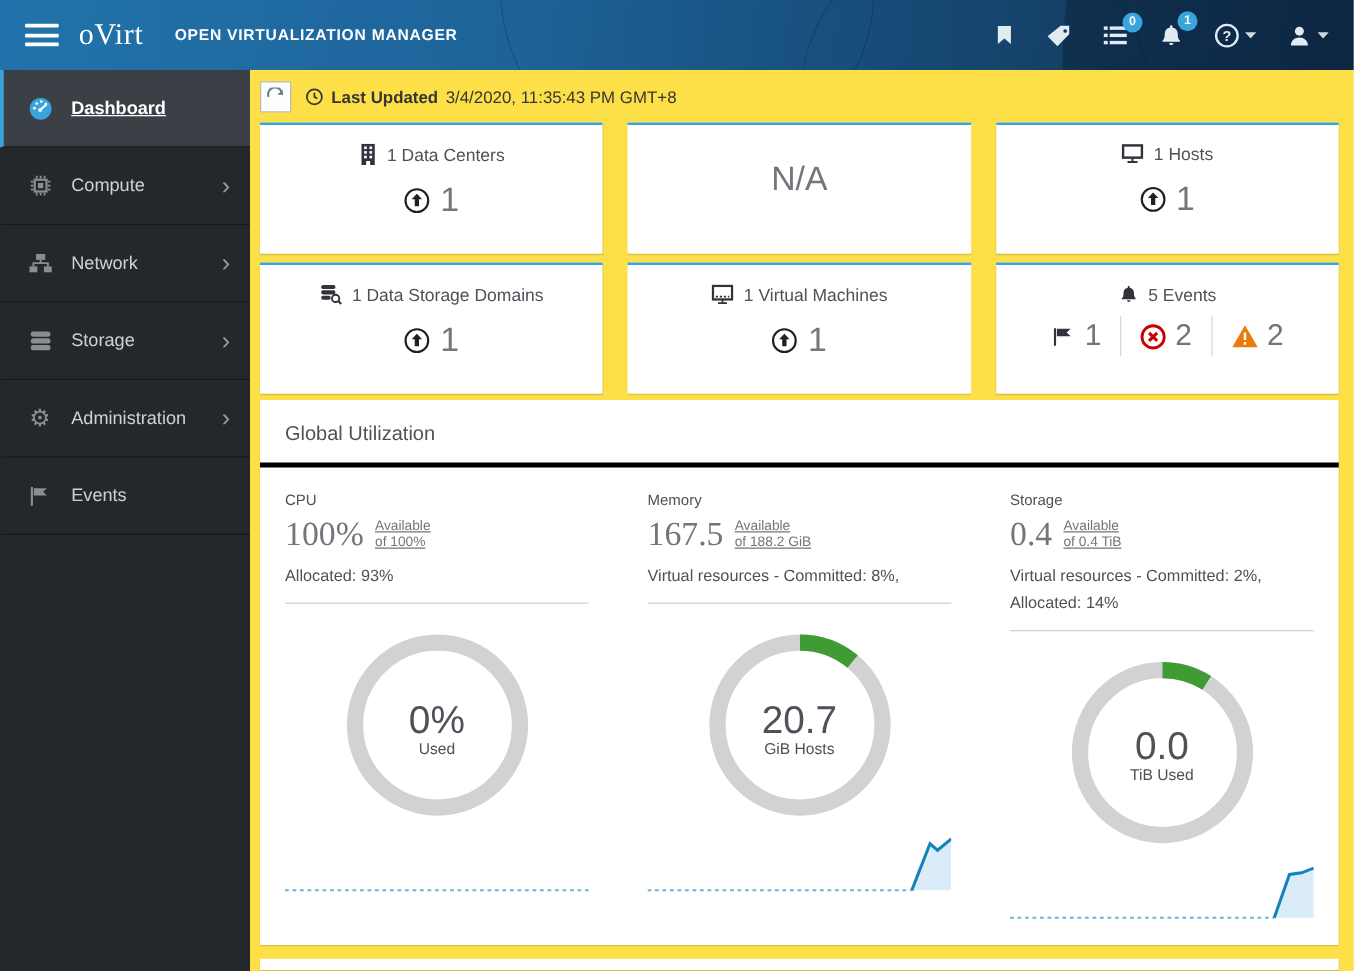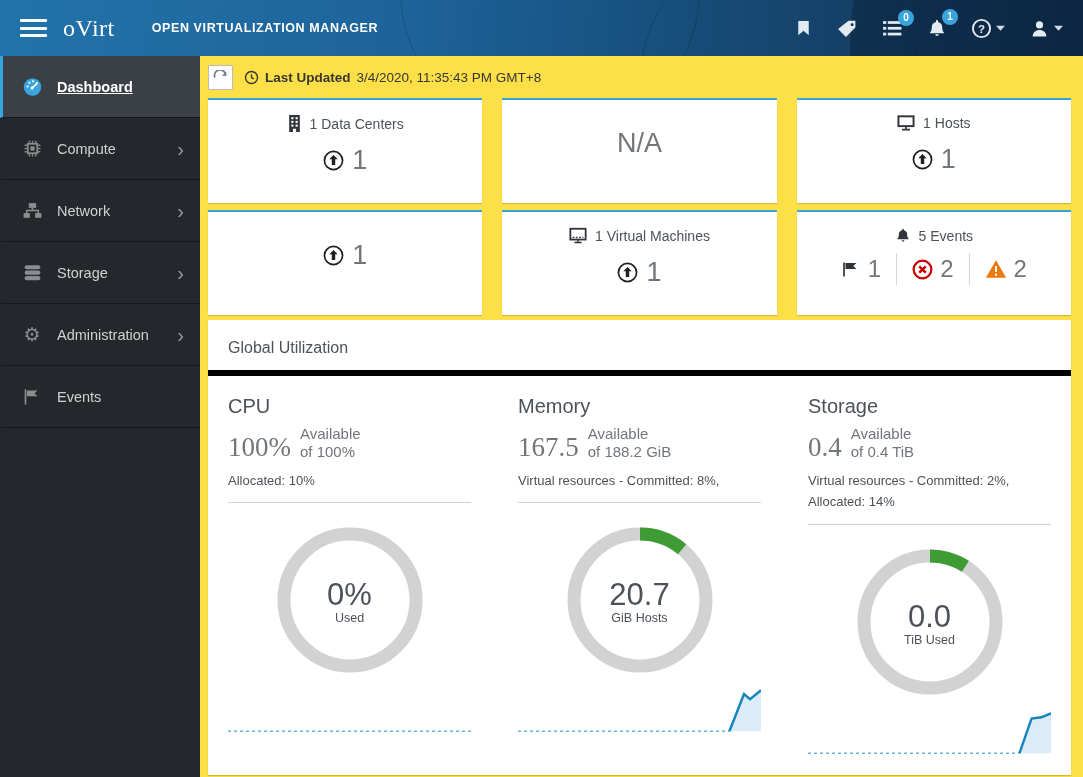--- a/index.html
+++ b/index.html
@@ -11,21 +11,21 @@
     background:linear-gradient(95deg,#2273ab 0%,#1d6399 38%,#164974 68%,#112e4e 100%);
     overflow:hidden; z-index:5; }
   .deco { position:absolute; border-radius:50%; pointer-events:none; }
   .deco-a { width:300px; height:300px; left:400px; top:-160px; border:1px solid rgba(0,0,0,.18); }
   .deco-b { width:280px; height:280px; left:640px; top:-60px; border:1px solid rgba(0,0,0,.16); }
   .deco-c { width:700px; height:700px; left:850px; top:-300px; background:rgba(8,28,50,.45); }
   .hamburger { margin-left:20px; width:27px; cursor:pointer; }
   .hamburger span { display:block; height:3px; background:#fff; margin:4.5px 0; border-radius:1px; }
   .brand { margin-left:16px; color:#fff; font-family:"Liberation Serif", serif;
     font-size:24px; letter-spacing:.5px; position:relative; z-index:2; }
-  .product { margin-left:37px; color:#fff; font-size:12.5px; font-weight:700;
+  .product { margin-left:25px; color:#fff; font-size:12.5px; font-weight:700;
     letter-spacing:.6px; position:relative; z-index:2; }
   .mast-right { margin-left:auto; margin-right:20px; display:flex; align-items:center;
     gap:24px; position:relative; z-index:2; }
   .m-icon { position:relative; display:flex; align-items:center; gap:4px; cursor:pointer; }
   .badge { position:absolute; top:-9px; right:-11px; min-width:16px; height:16px;
     background:#39a5dc; border-radius:8px; color:#fff; font-size:10px; font-weight:700;
     display:flex; align-items:center; justify-content:center; padding:0 4px; }
 
   
   .layout { display:flex; height:721px; }
@@ -57,26 +57,26 @@
   .stat-value { margin-top:13px; display:flex; justify-content:center; align-items:center;
     gap:8px; font-size:27px; color:#72767b; font-weight:300; cursor:pointer; }
   .alert-row { margin-top:9px; display:flex; justify-content:center; align-items:center; }
   .alert-item { display:flex; align-items:center; gap:7px; padding:2px 15px;
     font-size:24px; color:#72767b; font-weight:300; cursor:pointer; }
   .alert-item + .alert-item { border-left:1px solid #d7d7d7; }
 
   .util-card { margin-top:5px; background:#fff; box-shadow:0 1px 1px rgba(3,3,3,.18);
     padding:0 20px 14px; flex:none; }
   .util-header { padding:19px 0 13px; margin:0 -20px; padding-left:20px;
-    border-bottom:6px solid #000000; font-size:16px; color:#4d5258; }
+    border-bottom:4px solid #000000; font-size:16px; color:#4d5258; }
   .util-cols { display:grid; grid-template-columns:1fr 1fr 1fr; column-gap:47px; padding-top:19px; }
-  .col-name { font-size:20px; color:#4d5258; font-weight:400; }
+  .col-name { font-size:12px; color:#4d5258; font-weight:400; }
   .avail-row { display:flex; align-items:flex-end; gap:9px; margin-top:7px; }
   .avail-big { font-size:27px; color:#72767b; font-weight:300; line-height:1;font-family:Liberation Serif, serif; }
-  .avail-sub { font-size:15px; color:#72767b; line-height:1.2; }
+  .avail-sub { font-size:11px; color:#72767b; line-height:1.2;text-decoration:underline; }
   .desc { margin-top:9px; font-size:13px; color:#4d5258; line-height:1.65; }
   .col-divider { border-bottom:1px solid #d1d1d1; margin-top:11px; }
   .donut-wrap { position:relative; width:152px; margin:21px auto 0; }
   .donut-center { position:absolute; inset:0; display:flex; flex-direction:column;
     align-items:center; justify-content:center; }
   .donut-value { font-size:31px; color:#4d5258; font-weight:300; line-height:1; }
   .donut-label { font-size:12.5px; color:#4d5258; margin-top:1px; }
   .spark { margin-top:5px; }
   .spark svg { display:block; width:100%; height:54px; }
 
@@ -286,20 +286,30 @@
         <div class="stat-value">
           <svg width="21" height="21" viewBox="0 0 22 22">
             <circle cx="11" cy="11" r="9.5" fill="none" stroke="#1d2124" stroke-width="1.8"></circle>
             <path d="M11 5.2l4.4 4.6h-2.6v6h-3.6v-6H6.6z" fill="#1d2124"></path>
           </svg>
           <span>1</span>
         </div>
       </div>
 
       <div class="stat-card">
+        <div class="stat-title">
+          <svg width="18" height="17" viewBox="0 0 19 18" fill="#30343a">
+            <rect x="1" y="1" width="12" height="3.4" rx="1.5"></rect>
+            <rect x="1" y="5.6" width="12" height="3.4" rx="1.5"></rect>
+            <rect x="1" y="10.2" width="8" height="3.4" rx="1.5"></rect>
+            <circle cx="13.2" cy="12.4" r="3.1" fill="none" stroke="#30343a" stroke-width="1.6"></circle>
+            <path d="M15.5 14.7l2.4 2.4" stroke="#30343a" stroke-width="1.8"></path>
+          </svg>
+          <span>1 Data Storage Domains</span>
+        </div>
         <div class="stat-value">
           <svg width="21" height="21" viewBox="0 0 22 22">
             <circle cx="11" cy="11" r="9.5" fill="none" stroke="#1d2124" stroke-width="1.8"></circle>
             <path d="M11 5.2l4.4 4.6h-2.6v6h-3.6v-6H6.6z" fill="#1d2124"></path>
           </svg>
           <span>1</span>
         </div>
       </div>
 
       <div class="stat-card">
@@ -361,21 +371,21 @@
         <div class="util-col">
           <h3 class="col-name">CPU</h3>
           <div class="avail-row">
             <span class="avail-big">100%</span>
             <span class="avail-sub">
               <div>Available</div>
               <div>of 100%</div>
             </span>
           </div>
           <div class="desc">
-            <div>Allocated: 10%</div>
+            <div>Allocated: 93%</div>
           </div>
           <div class="col-divider"></div>
           <div class="donut-wrap">
             <svg width="152" height="152" viewBox="0 0 152 152">
               <circle cx="76" cy="76" r="66" fill="none" stroke="#d2d2d2" stroke-width="13"></circle>
               <circle class="arc" cx="76" cy="76" r="66" fill="none" stroke="#3f9c35" stroke-width="13" transform="rotate(-90 76 76)" stroke-dasharray="0 414.6902302738527"></circle>
             </svg>
             <div class="donut-center">
               <div class="donut-value">0%</div>
               <div class="donut-label">Used</div>

